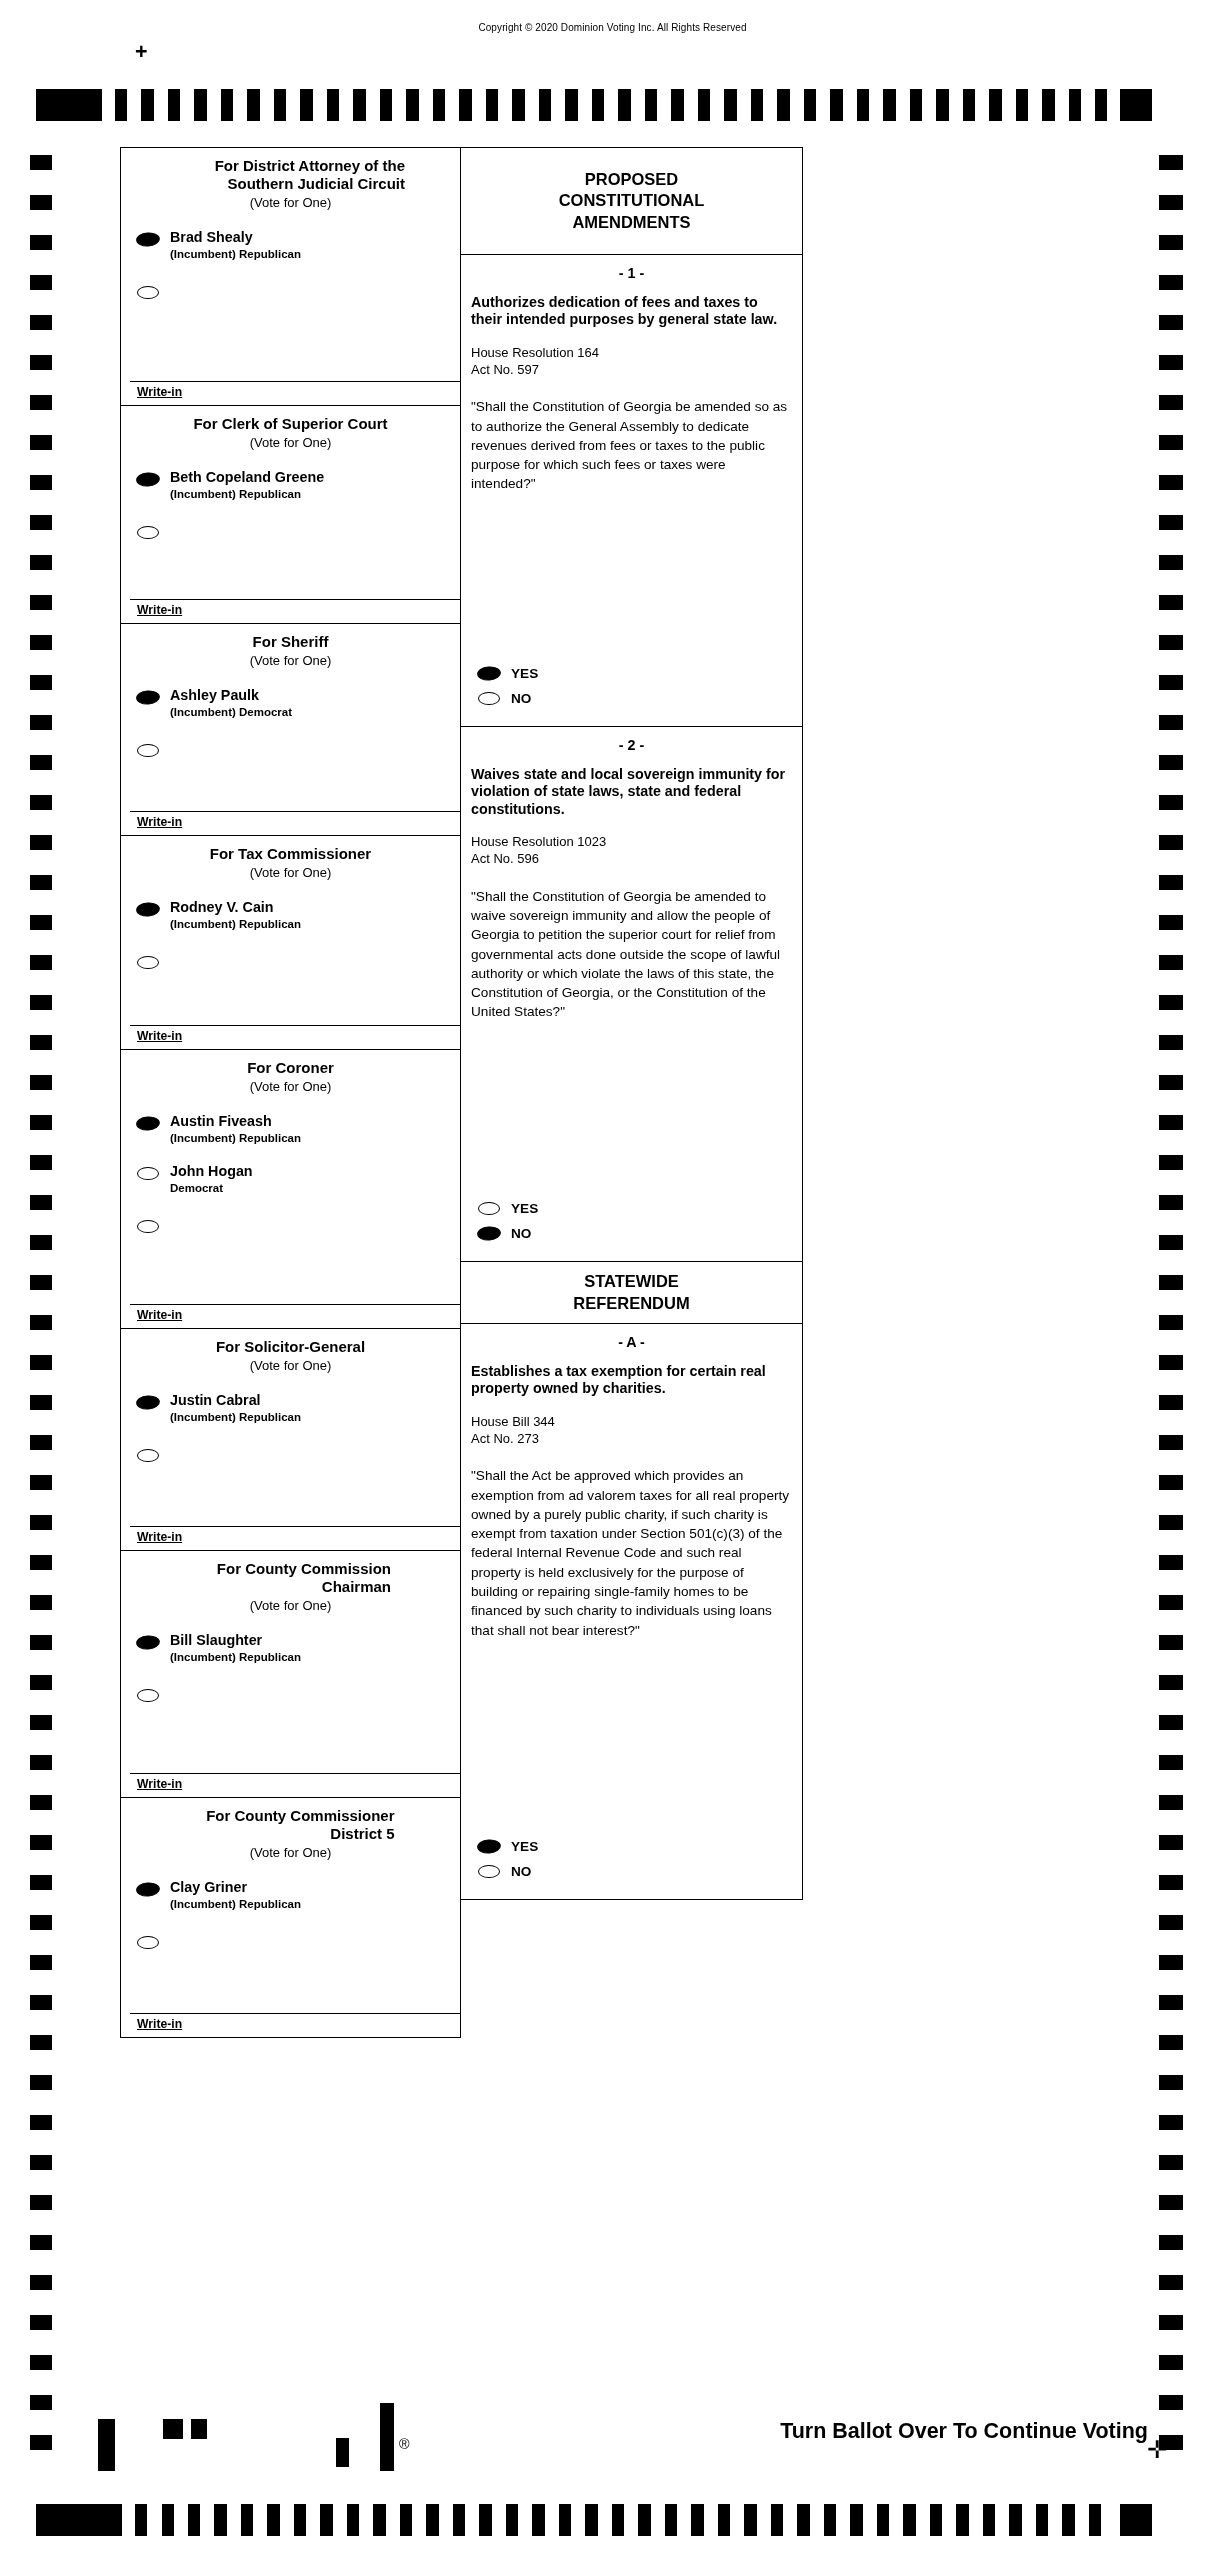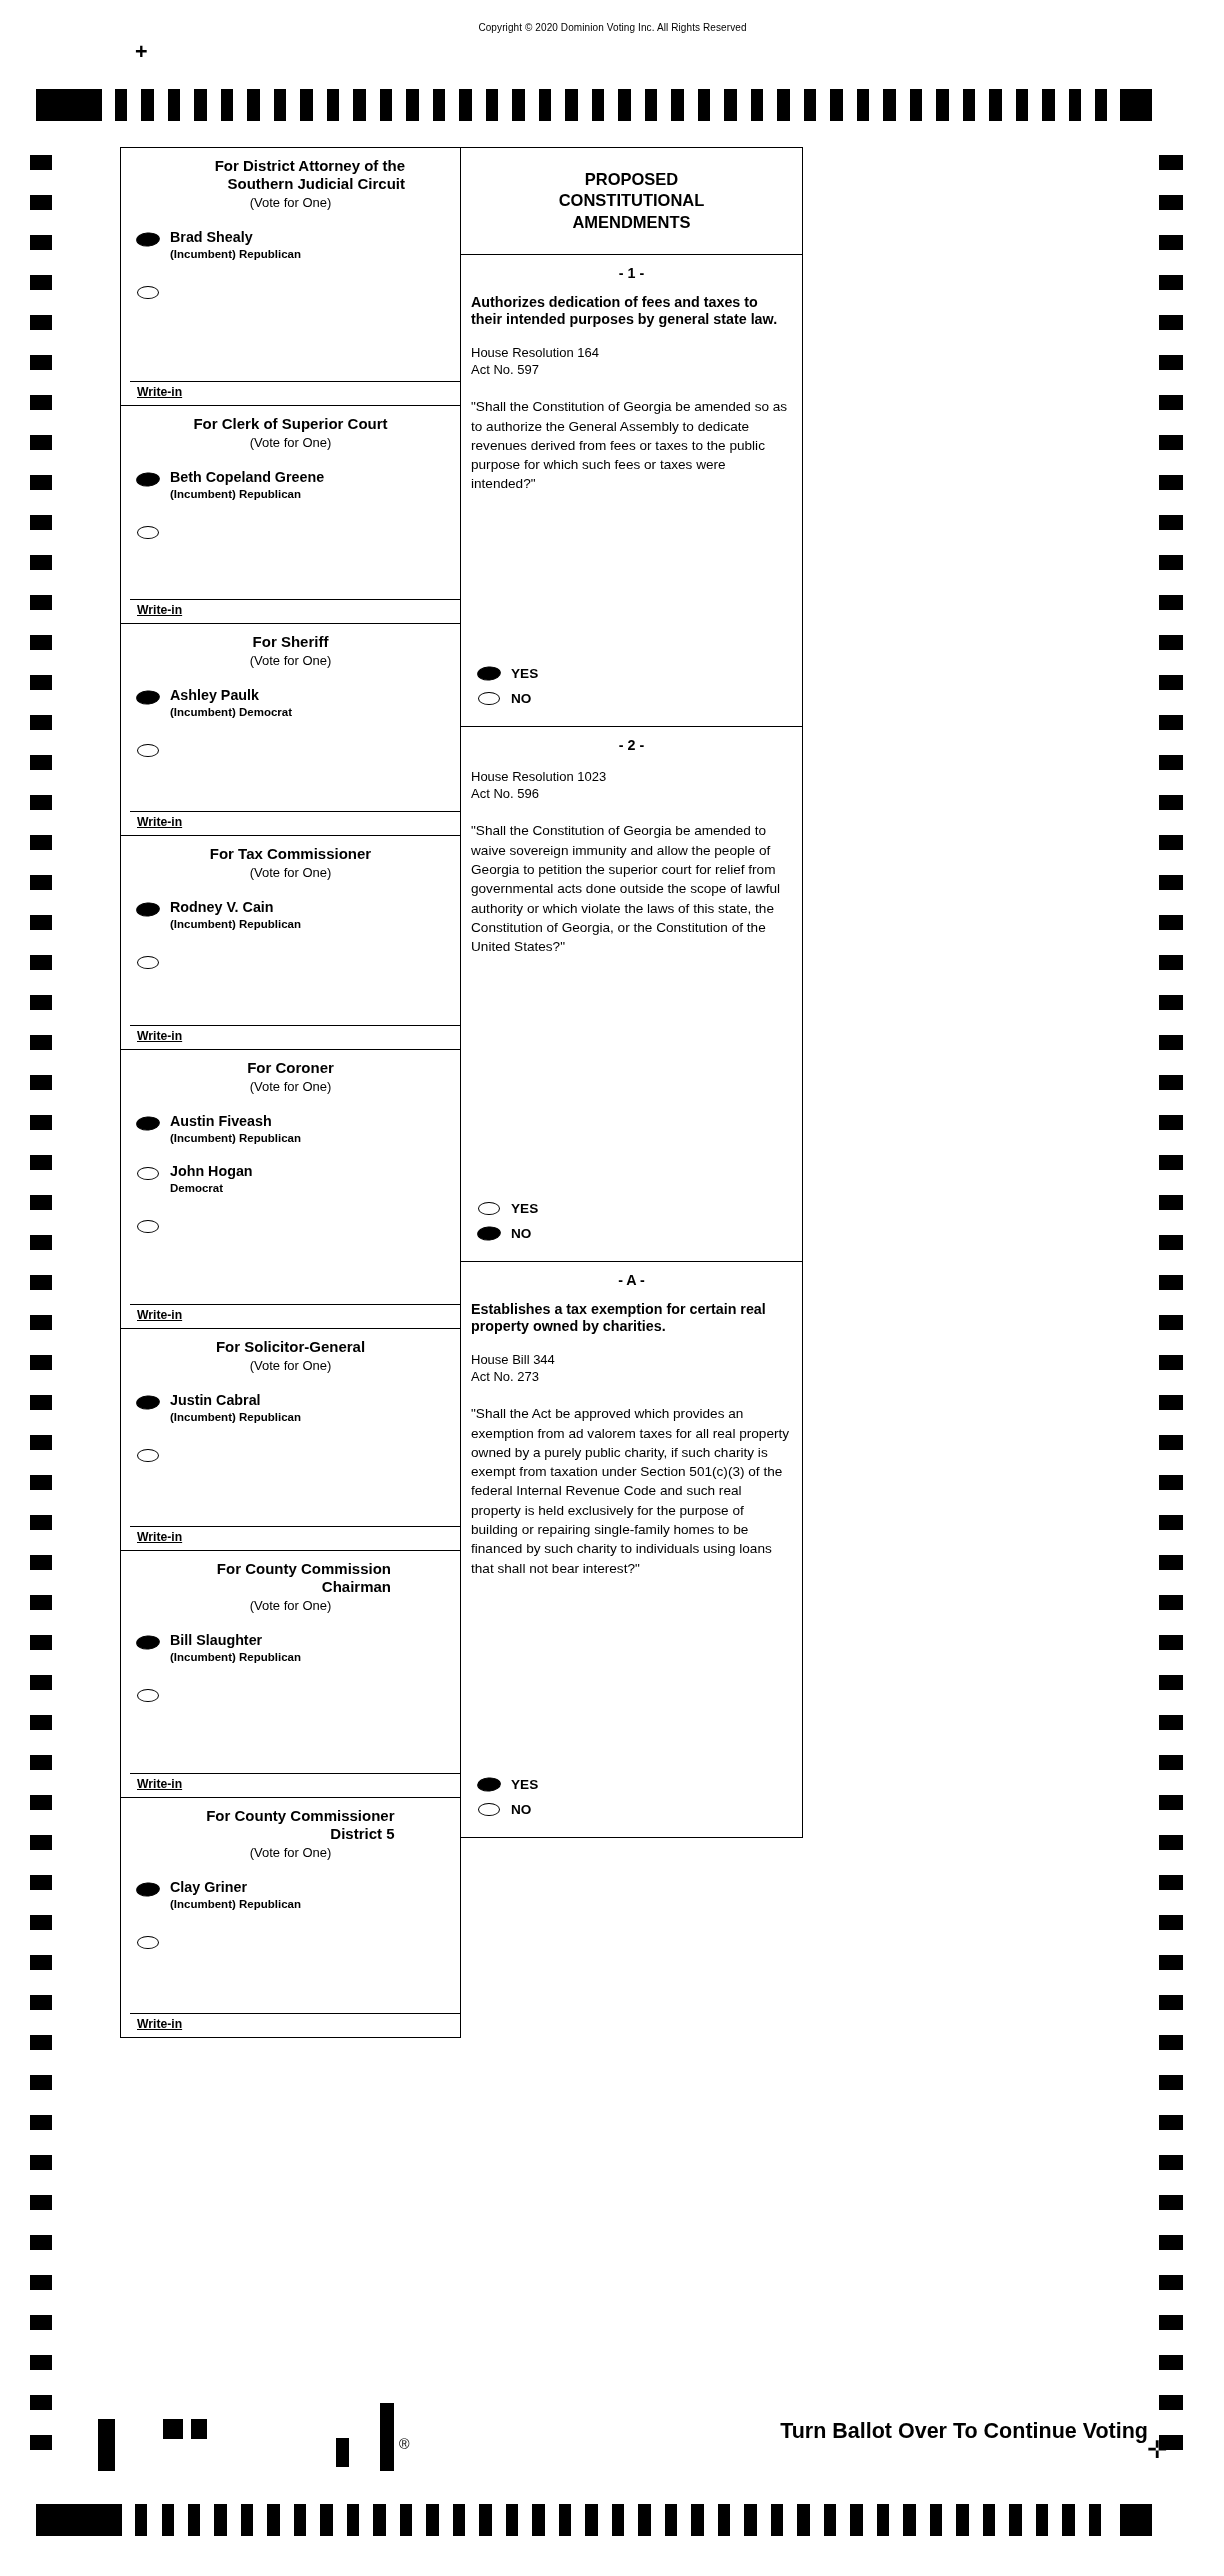--- a/index.html
+++ b/index.html
@@ -263,37 +263,41 @@
       </div>
       <div class="choice">
         <span class="oval"></span>
         <span class="choice-label">NO</span>
       </div>
     </div>
   </section>
 
   <section class="measure" style="height:535px">
     <div class="m-number">- 2 -</div>
+    <div class="m-summary">Waives state and local sovereign immunity for violation of state laws, state and federal constitutions.</div>
     <div class="m-ref">
       <div>House Resolution 1023</div>
       <div>Act No. 596</div>
     </div>
     <div class="m-question">"Shall the Constitution of Georgia be amended to waive sovereign immunity and allow the people of Georgia to petition the superior court for relief from governmental acts done outside the scope of lawful authority or which violate the laws of this state, the Constitution of Georgia, or the Constitution of the United States?"</div>
     <div class="choices">
       <div class="choice">
         <span class="oval"></span>
         <span class="choice-label">YES</span>
       </div>
       <div class="choice">
         <span class="oval filled"></span>
         <span class="choice-label">NO</span>
       </div>
     </div>
   </section>
 
+  <section class="col-header" style="height:62px">
+    <div class="hdr-text w240">STATEWIDE REFERENDUM</div>
+  </section>
 
   <section class="measure" style="height:576px">
     <div class="m-number">- A -</div>
     <div class="m-summary">Establishes a tax exemption for certain real property owned by charities.</div>
     <div class="m-ref">
       <div>House Bill 344</div>
       <div>Act No. 273</div>
     </div>
     <div class="m-question">"Shall the Act be approved which provides an exemption from ad valorem taxes for all real property owned by a purely public charity, if such charity is exempt from taxation under Section 501(c)(3) of the federal Internal Revenue Code and such real property is held exclusively for the purpose of building or repairing single-family homes to be financed by such charity to individuals using loans that shall not bear interest?"</div>
     <div class="choices">

